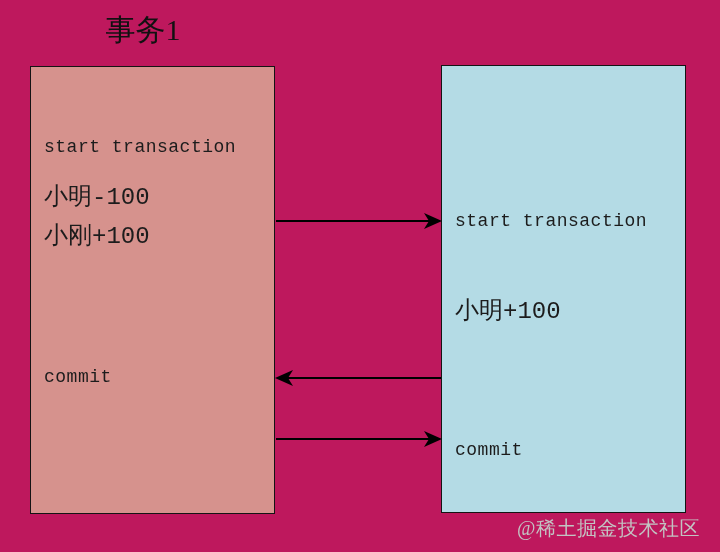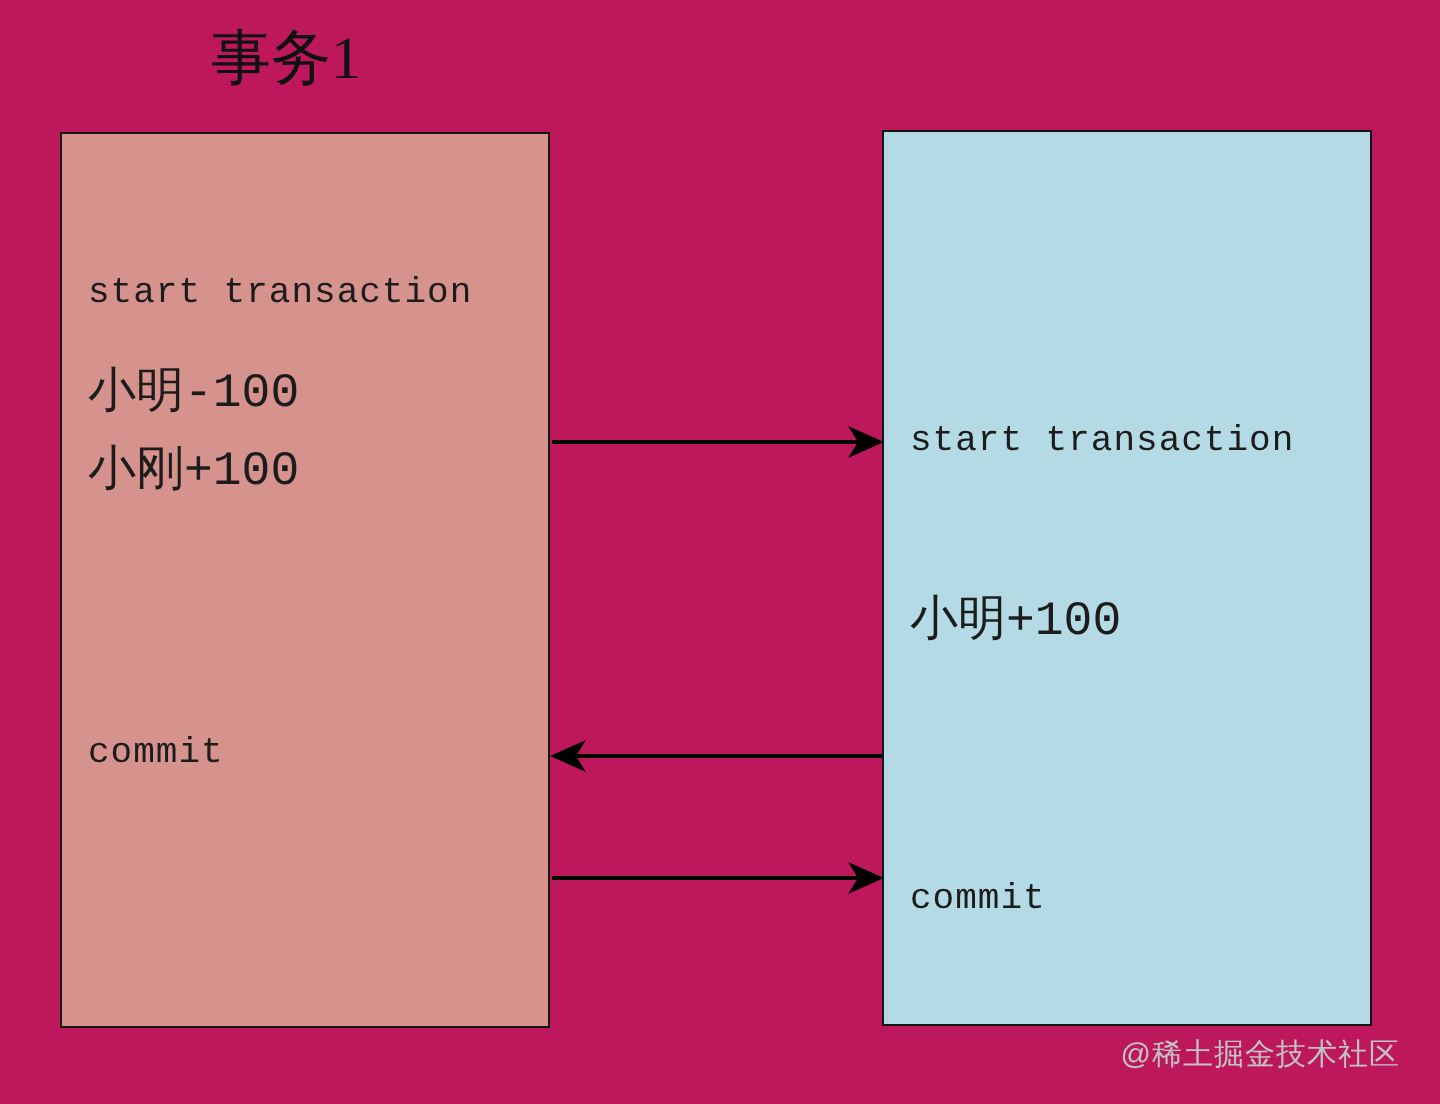--- a/index.html
+++ b/index.html
@@ -59,24 +59,24 @@
     left: 0;
     top: 0;
     width: 720px;
     height: 552px;
     pointer-events: none;
   }
   .watermark {
     position: absolute;
     right: 20px;
     top: 518px;
-    font-size: 15px;
+    font-size: 20px;
     line-height: 20px;
     color: #c3c3c3;
-    font-family: Liberation Sans, sans-serif;
+    font-family: Liberation Serif, serif;
     letter-spacing: 0.5px;
   }
 </style>
 </head>
 <body>
 
 <div class="canvas">
 
   <div id="title1" class="txn-title">事务1</div>
 

